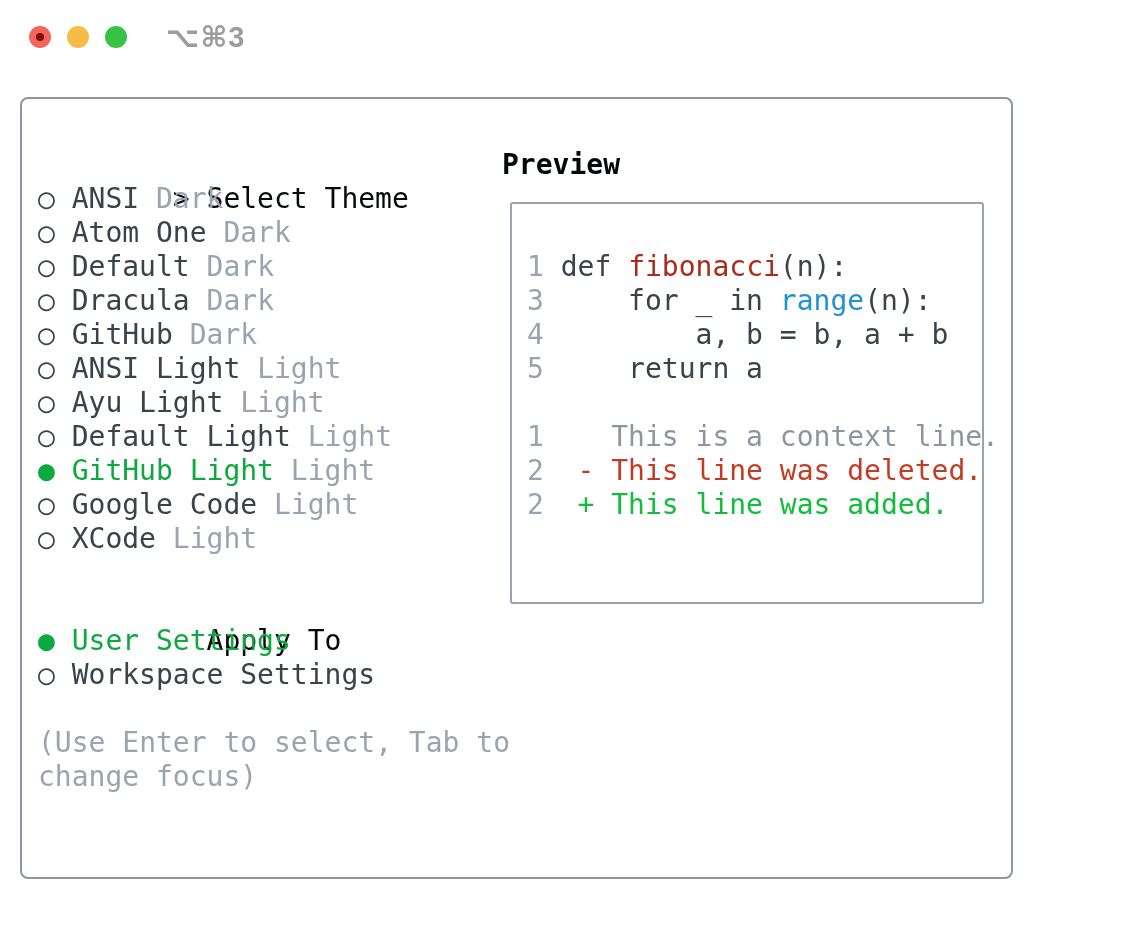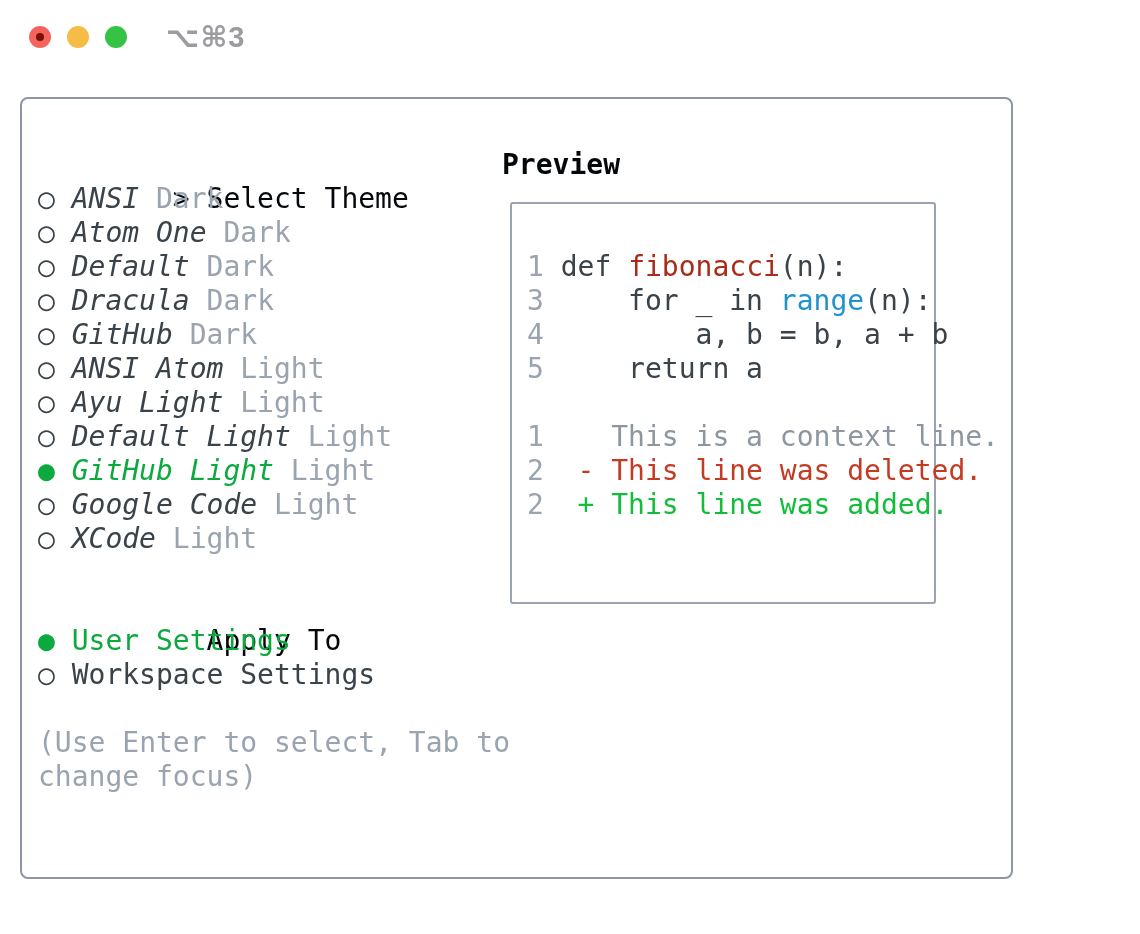--- a/index.html
+++ b/index.html
@@ -32,32 +32,32 @@
     position:absolute;left:20px;top:97px;width:993px;height:782px;
     box-sizing:border-box;border:2px solid var(--panel-border);border-radius:8px;
     background:#ffffff;
   }
   .row{height:34px;line-height:34px;font-size:28px;white-space:pre;color:var(--text-dark);}
   .marker{display:inline-block;width:1ch;margin-right:1ch;text-align:center;}
   
   .left-col{position:absolute;left:16px;top:49px;}
   .list-header{font-weight:normal;color:var(--header-black);}
   .list-header .marker{color:var(--header-black);}
-  .theme-name{color:var(--text-dark);font-style:italic;}
+  .theme-name{color:var(--text-dark);}
   .variant{color:var(--muted-gray);}
   .theme-item.selected .theme-name,
   .theme-item.selected .marker,
   .apply-option.selected .opt-label,
   .apply-option.selected .marker{color:var(--accent-green);}
   .apply-header{color:var(--header-black);}
   .help-line{color:var(--muted-gray);}
   
   .preview-title{position:absolute;left:480px;top:49px;font-weight:bold;color:var(--header-black);}
   .preview-box{
-    position:absolute;left:488px;top:103px;width:426px;height:402px;
+    position:absolute;left:488px;top:103px;width:474px;height:402px;
     box-sizing:border-box;border:2px solid var(--preview-border);border-radius:3px;
     padding:46px 0 0 15px;background:#ffffff;
   }
   .lnum{display:inline-block;width:1ch;margin-right:1ch;color:var(--muted-gray);}
   .c-fg{color:var(--text-dark);}
   .c-func{color:var(--function-red);}
   .c-num{color:var(--number-teal);}
   .c-builtin{color:var(--builtin-blue);}
   .c-ctx{color:var(--context-gray);text-align:center;}
   .c-del{color:var(--deleted-red);}
@@ -82,21 +82,21 @@
     <div class="left-col">
       <div class="row list-header">
         <span class="marker">&gt;</span><span>Select Theme</span>
       </div>
       <div id="theme-items">
           <div class="row theme-item"><span class="marker">○</span><span class="theme-name">ANSI</span> <span class="variant">Dark</span></div>
           <div class="row theme-item"><span class="marker">○</span><span class="theme-name">Atom One</span> <span class="variant">Dark</span></div>
           <div class="row theme-item"><span class="marker">○</span><span class="theme-name">Default</span> <span class="variant">Dark</span></div>
           <div class="row theme-item"><span class="marker">○</span><span class="theme-name">Dracula</span> <span class="variant">Dark</span></div>
           <div class="row theme-item"><span class="marker">○</span><span class="theme-name">GitHub</span> <span class="variant">Dark</span></div>
-          <div class="row theme-item"><span class="marker">○</span><span class="theme-name">ANSI Atom</span> <span class="variant">Light</span></div>
+          <div class="row theme-item"><span class="marker">○</span><span class="theme-name">ANSI Light</span> <span class="variant">Light</span></div>
           <div class="row theme-item"><span class="marker">○</span><span class="theme-name">Ayu Light</span> <span class="variant">Light</span></div>
           <div class="row theme-item"><span class="marker">○</span><span class="theme-name">Default Light</span> <span class="variant">Light</span></div>
           <div class="row theme-item selected"><span class="marker">●</span><span class="theme-name">GitHub Light</span> <span class="variant">Light</span></div>
           <div class="row theme-item"><span class="marker">○</span><span class="theme-name">Google Code</span> <span class="variant">Light</span></div>
           <div class="row theme-item"><span class="marker">○</span><span class="theme-name">XCode</span> <span class="variant">Light</span></div>
         </div>
       <div class="row"></div>
       <div class="row apply-header">
         <span class="marker"></span><span>Apply To</span>
       </div>

